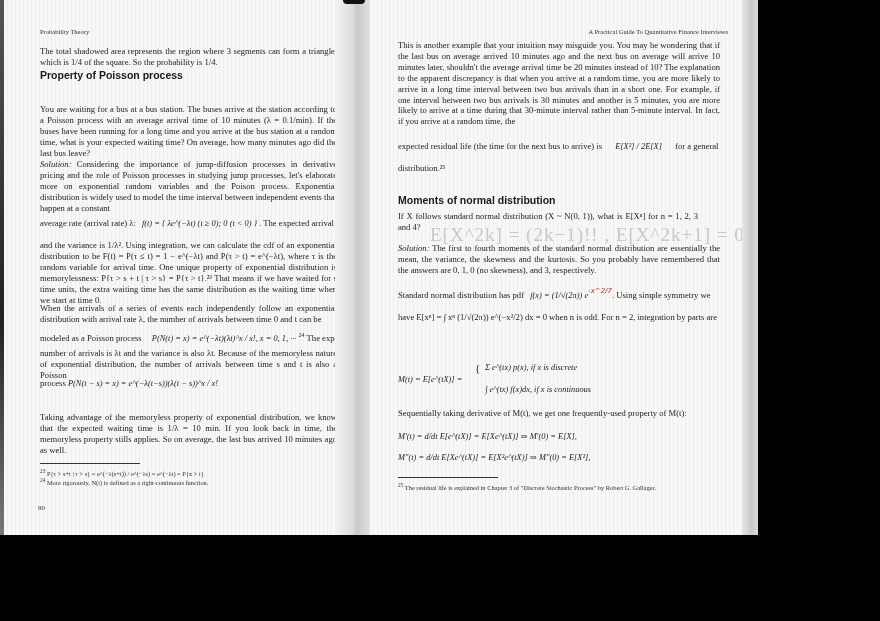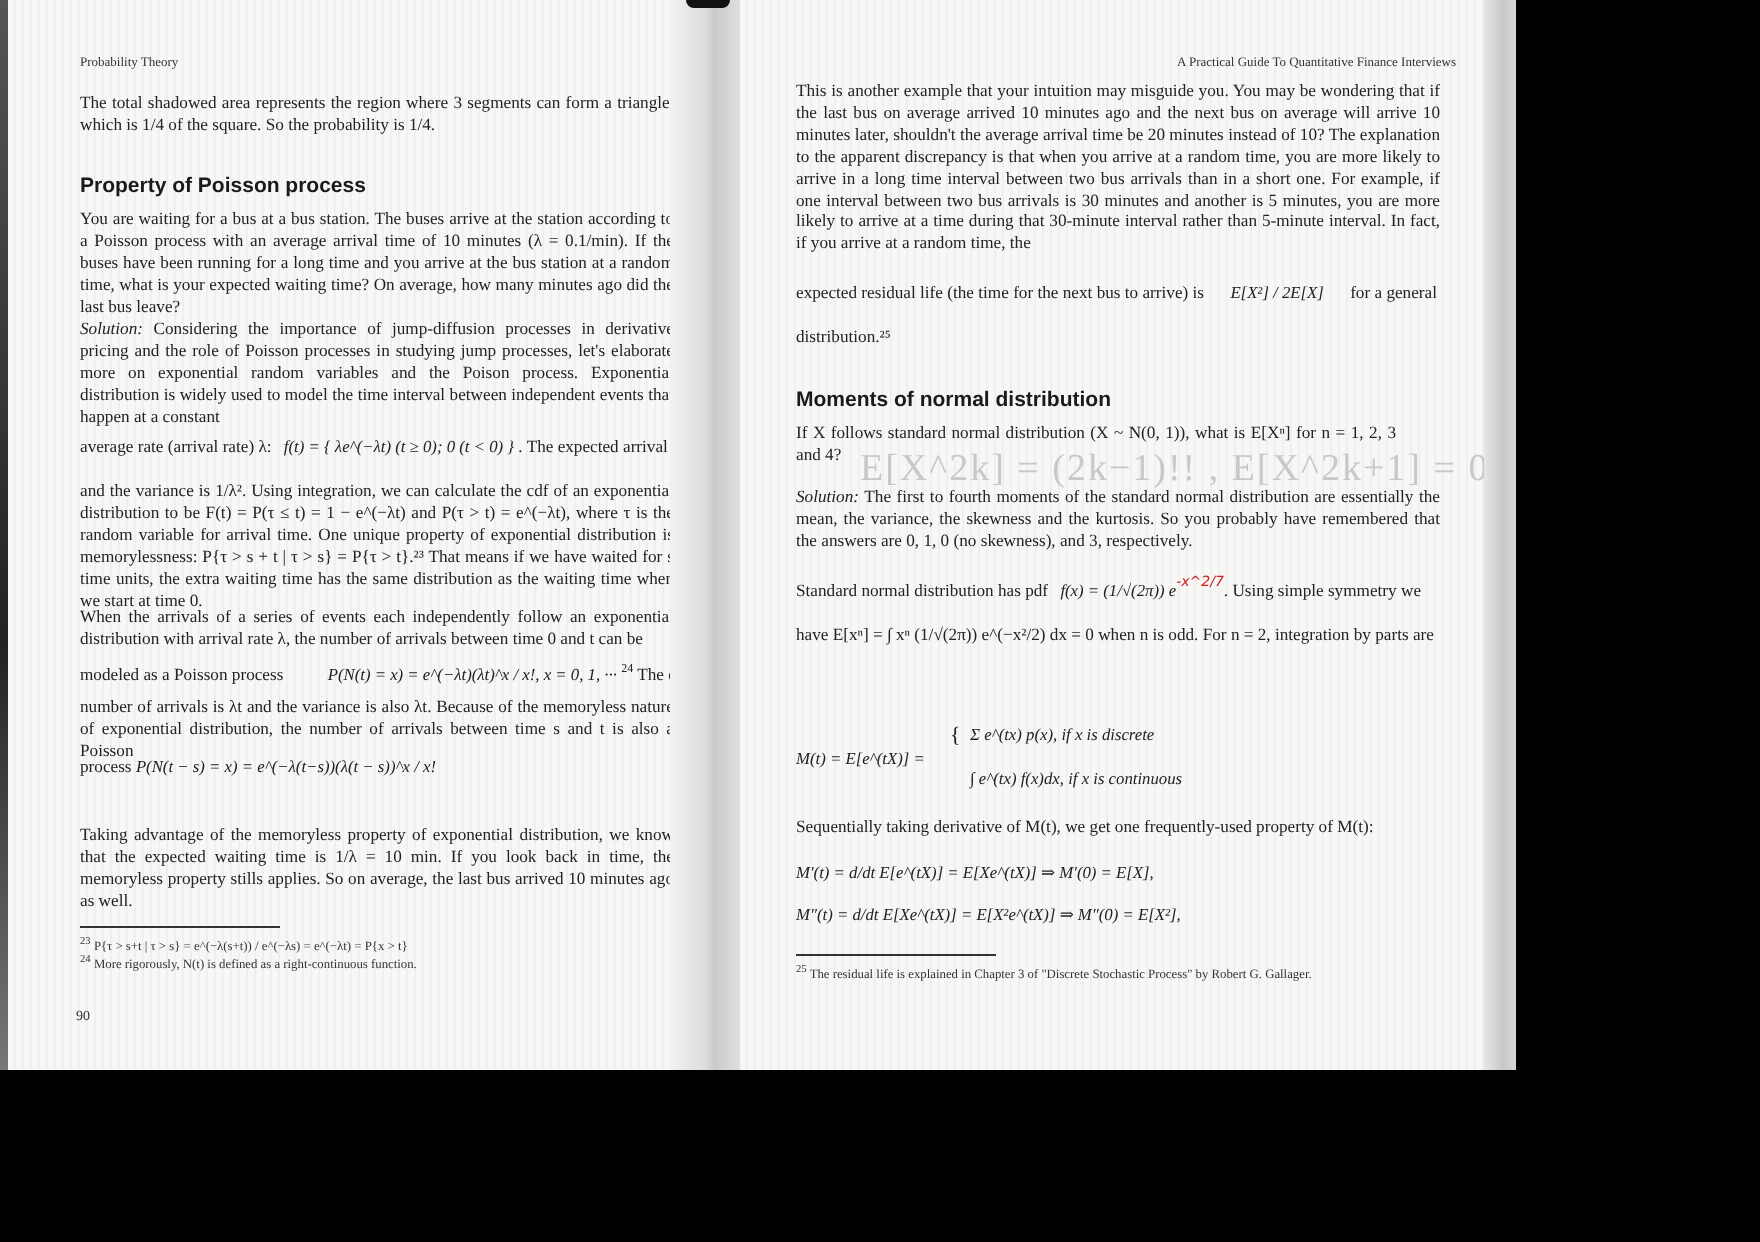--- a/index.html
+++ b/index.html
@@ -36,39 +36,39 @@
 <body>
 
 <div class="spread">
   <div class="page page-left">
     <div class="left-edge"></div>
 
     <div class="running-head" style="left:40px; top:28px;">Probability Theory</div>
 
     <div class="txt" style="left:40px; top:46px; width:297px;">The total shadowed area represents the region where 3 segments can form a triangle, which is 1/4 of the square. So the probability is 1/4.</div>
 
-    <div class="section-title" style="left:40px; top:87px;">Property of Poisson process</div>
+    <div class="section-title" style="left:40px; top:69px;">Property of Poisson process</div>
 
     <div class="txt" style="left:40px; top:104px; width:297px;">You are waiting for a bus at a bus station. The buses arrive at the station according to a Poisson process with an average arrival time of 10 minutes (λ = 0.1/min). If the buses have been running for a long time and you arrive at the bus station at a random time, what is your expected waiting time? On average, how many minutes ago did the last bus leave?</div>
 
     <div class="txt" style="left:40px; top:159px; width:297px;"><i>Solution:</i> <span>Considering the importance of jump-diffusion processes in derivative pricing and the role of Poisson processes in studying jump processes, let's elaborate more on exponential random variables and the Poison process. Exponential distribution is widely used to model the time interval between independent events that happen at a constant</span></div>
 
     <div class="txt" style="left:40px; top:218px; white-space:nowrap;">
       <span>average rate (arrival rate) λ:</span>
       <span class="math" style="position:relative; margin-left:4px;">f(t) = { λe^(−λt) (t ≥ 0); 0 (t &lt; 0) }</span>
       <span>. The expected arrival time is 1/λ</span>
     </div>
 
     <div class="txt" style="left:40px; top:240px; width:297px;">and the variance is 1/λ². Using integration, we can calculate the cdf of an exponential distribution to be F(t) = P(τ ≤ t) = 1 − e^(−λt) and P(τ &gt; t) = e^(−λt), where τ is the random variable for arrival time. One unique property of exponential distribution is memorylessness: P{τ &gt; s + t | τ &gt; s} = P{τ &gt; t}.²³ That means if we have waited for s time units, the extra waiting time has the same distribution as the waiting time when we start at time 0.</div>
 
     <div class="txt" style="left:40px; top:303px; width:297px;">When the arrivals of a series of events each independently follow an exponential distribution with arrival rate λ, the number of arrivals between time 0 and t can be</div>
 
     <div class="txt" style="left:40px; top:330px; white-space:nowrap;">
       <span>modeled as a Poisson process</span>
-      <span class="math" style="position:relative; margin-left:20px;">P(N(t) = x) = e^(−λt)(λt)^x / x!,   x = 0, 1, ···</span>
+      <span class="math" style="position:relative; margin-left:8px;">P(N(t) = x) = e^(−λt)(λt)^x / x!,   x = 0, 1, ···</span>
       <sup style="font-size:6px;">24</sup>
       <span>The expected</span>
     </div>
 
     <div class="txt" style="left:40px; top:348px; width:297px;">number of arrivals is λt and the variance is also λt. Because of the memoryless nature of exponential distribution, the number of arrivals between time s and t is also a Poisson</div>
 
     <div class="txt" style="left:40px; top:378px; white-space:nowrap;">
       <span>process</span>
       <span class="math" style="position:relative; margin-left:0;">P(N(t − s) = x) = e^(−λ(t−s))(λ(t − s))^x / x!</span>
     </div>

